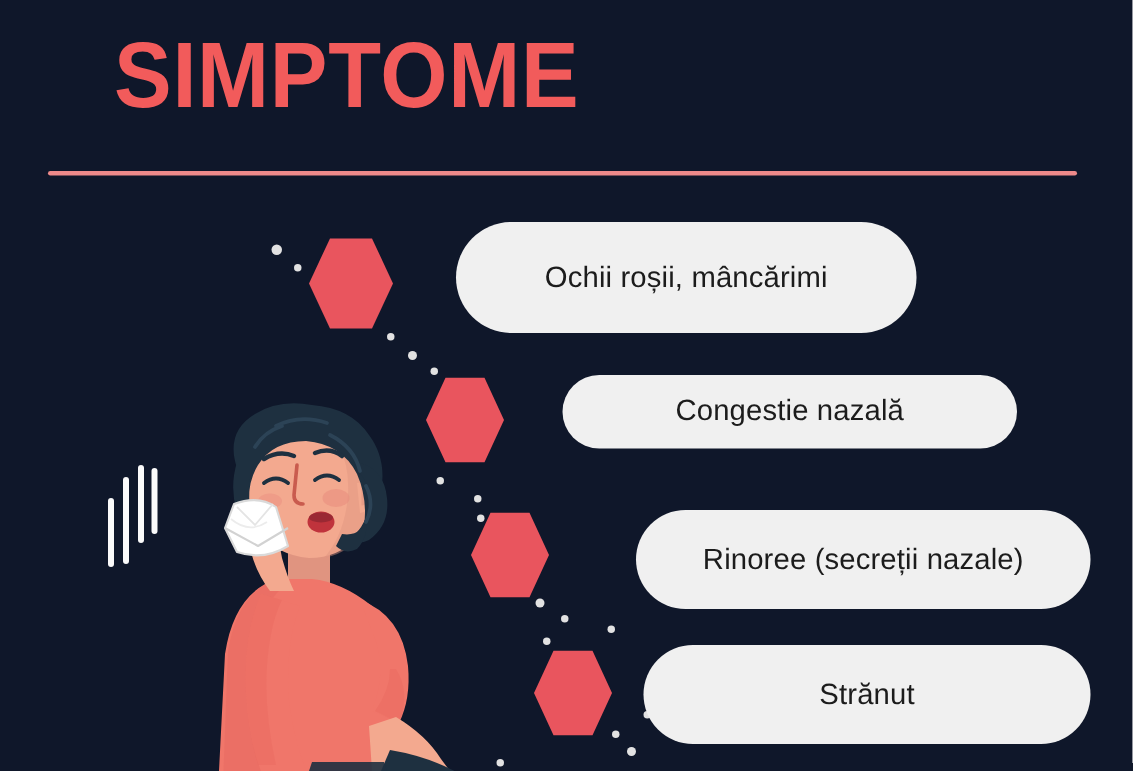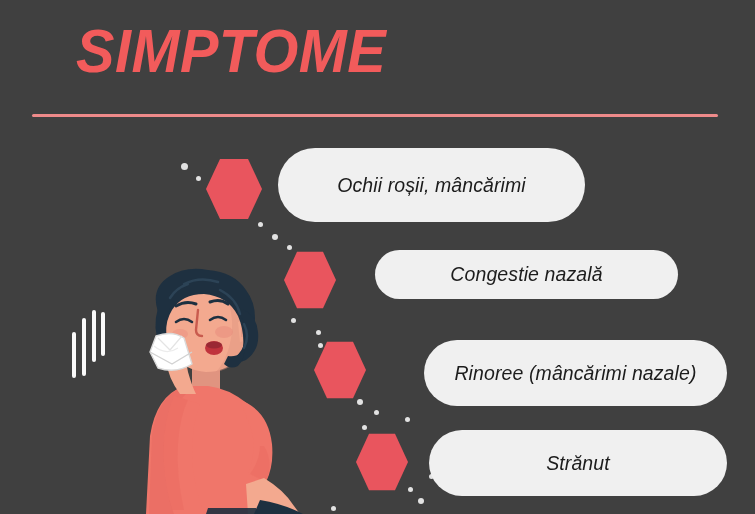--- a/index.html
+++ b/index.html
@@ -4,24 +4,23 @@
 <style>
   html, body {
     margin: 0;
     padding: 0;
     background: #ffffff;
   }
   #page {
     position: relative;
     width: 755px;
     height: 514px;
-    background: #404040;
+    background: #0f172a;
     overflow: hidden;
     font-family: "Liberation Sans", sans-serif;
-    font-style: italic;
   }
 
   
   #title {
     position: absolute;
     left: 76px;
     top: 16px;
     font-family: "Liberation Sans Narrow", "Liberation Sans", sans-serif;
     font-weight: bold;
     font-size: 62px;
@@ -125,30 +124,30 @@
   <div class="trail-dot" style="left:408px; top:487px; width:5px;  height:5px;"></div>
   <div class="trail-dot" style="left:418px; top:498px; width:6px;  height:6px;"></div>
   <div class="trail-dot" style="left:331px; top:506px; width:5px;  height:5px;"></div>
   <div class="trail-dot" style="left:429px; top:474px; width:5px;  height:5px;"></div>
 
   <div class="hexagon" style="left:206px; top:157px; width:56px; height:64px;"></div>
   <div class="hexagon" style="left:284px; top:250px; width:52px; height:60px;"></div>
   <div class="hexagon" style="left:314px; top:340px; width:52px; height:60px;"></div>
   <div class="hexagon" style="left:356px; top:432px; width:52px; height:60px;"></div>
 
-  <div class="pill" style="left:278px; top:148px; width:307px; height:74px; flex-direction:column;">
+  <div class="pill" style="left:304px; top:148px; width:307px; height:74px; flex-direction:column;">
     <span>Ochii roșii, mâncărimi</span>
   </div>
 
   <div class="pill" style="left:375px; top:250px; width:303px; height:49px;">
     <span>Congestie nazală</span>
   </div>
 
   <div class="pill" style="left:424px; top:340px; width:303px; height:66px;">
-    <span>Rinoree (mâncărimi nazale)</span>
+    <span>Rinoree (secreții nazale)</span>
   </div>
 
   <div class="pill" style="left:429px; top:430px; width:298px; height:66px;">
     <span>Strănut</span>
   </div>
 
   <div id="figure">
     <svg viewBox="0 0 215 246" width="215" height="246" xmlns="http://www.w3.org/2000/svg">
 
       <path d="M104 96 L104 134 Q116 146 132 138 L132 92 Z" fill="#E09480"></path>

